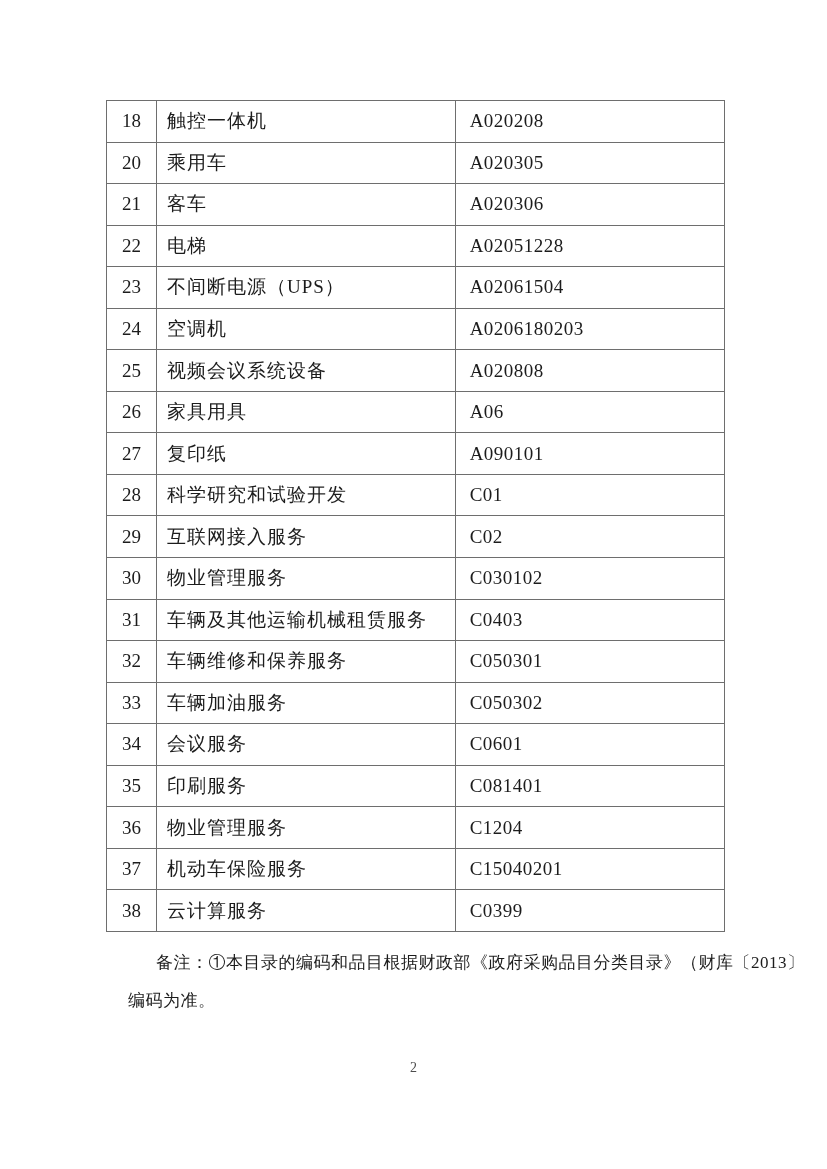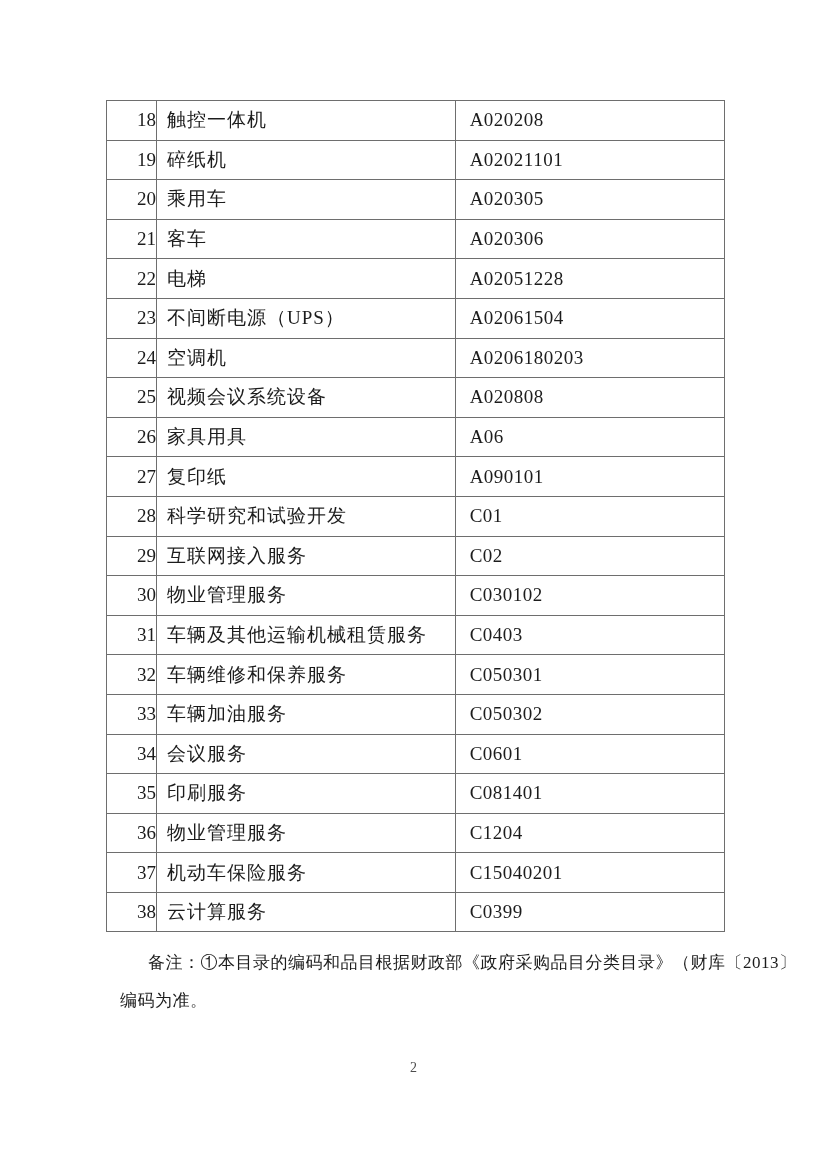--- a/index.html
+++ b/index.html
@@ -26,26 +26,26 @@
   }
   table.catalog td {
     border: 1px solid #6e6e6e;
     font-size: 19px;
     color: #1c1c1c;
     vertical-align: middle;
     overflow: hidden;
     white-space: nowrap;
   }
   table.catalog tr { height: 39.6px; }
-  td.col-no   { width: 46px;  text-align: right; }
+  td.col-no   { width: 46px;  text-align: center; }
   td.col-name { width: 275px; padding-left: 10px; letter-spacing: 1px; margin-top: 31px; }
   td.col-code { width: 248px; padding-left: 14px; letter-spacing: 0.5px; }
   .note {
     position: absolute;
-    left: 120px;
+    left: 128px;
     top: 944px;
     width: 590px;
     font-size: 17px;
     line-height: 38px;
     color: #1c1c1c;
     letter-spacing: 0.5px;
   }
   .note .line { white-space: nowrap; }
   .note .line.first { padding-left: 28px; }
   .page-number {
@@ -62,25 +62,20 @@
 <body>
 
 <div class="page">
 
   <table class="catalog">
     <tbody>
       <tr>
         <td class="col-no">18</td>
         <td class="col-name">触控一体机</td>
         <td class="col-code">A020208</td>
-      </tr>
-      <tr>
-        <td class="col-no">19</td>
-        <td class="col-name">碎纸机</td>
-        <td class="col-code">A02021101</td>
       </tr>
       <tr>
         <td class="col-no">20</td>
         <td class="col-name">乘用车</td>
         <td class="col-code">A020305</td>
       </tr>
       <tr>
         <td class="col-no">21</td>
         <td class="col-name">客车</td>
         <td class="col-code">A020306</td>

